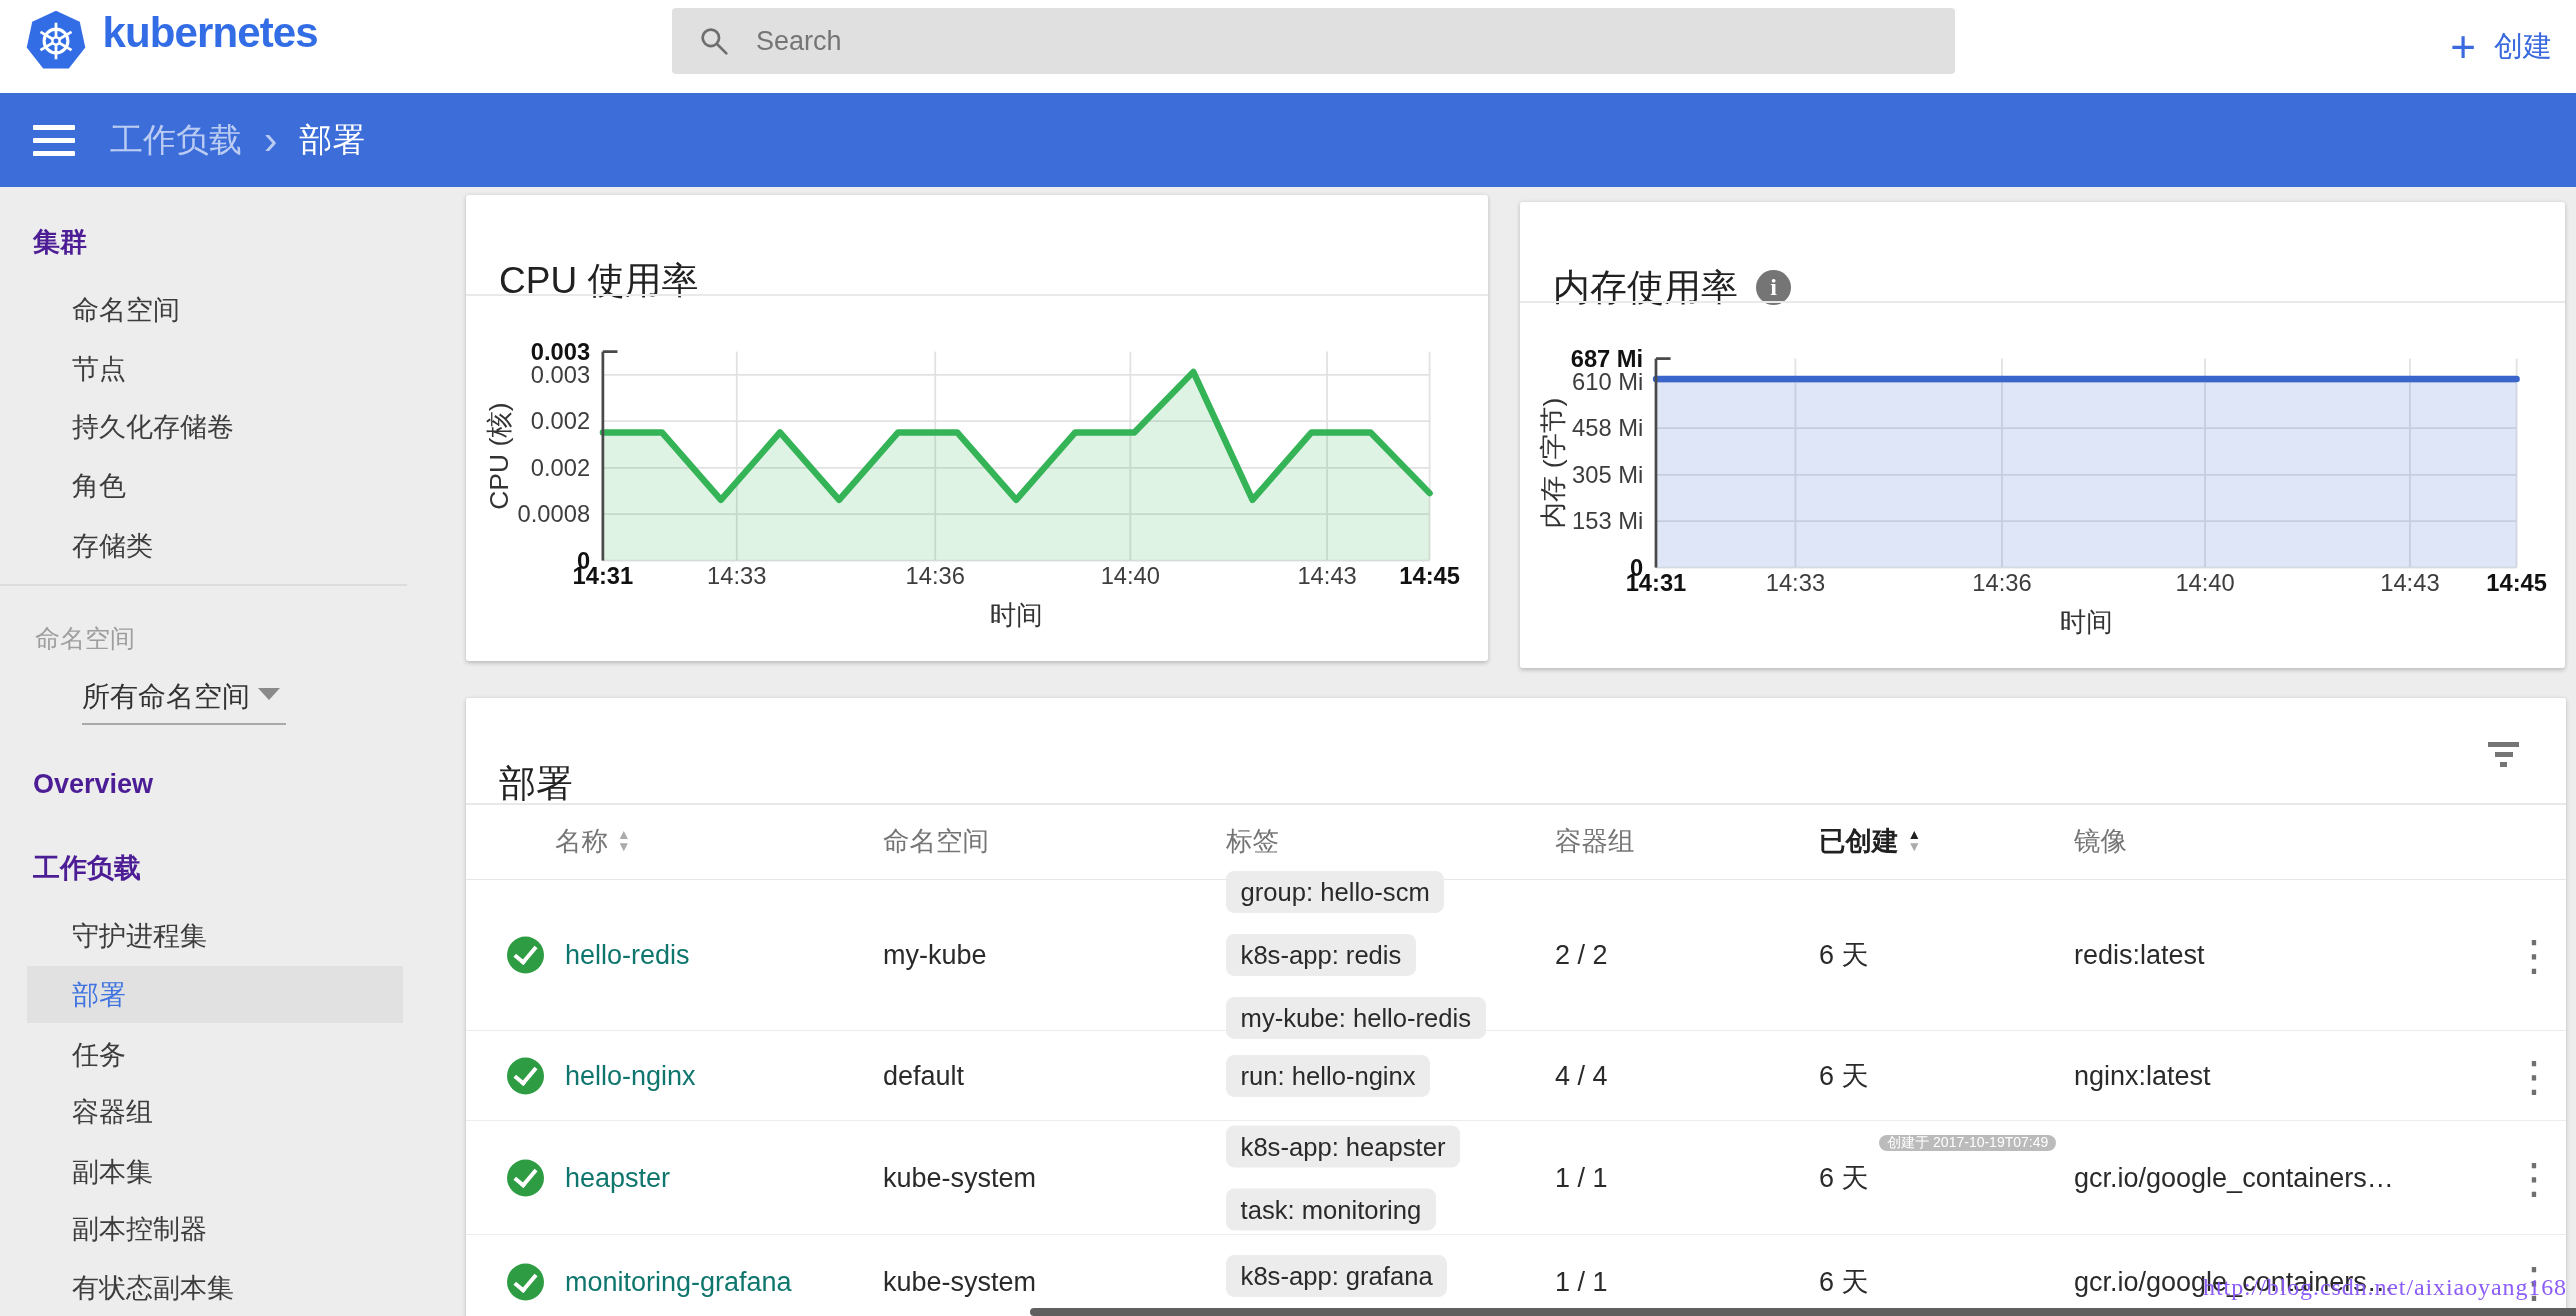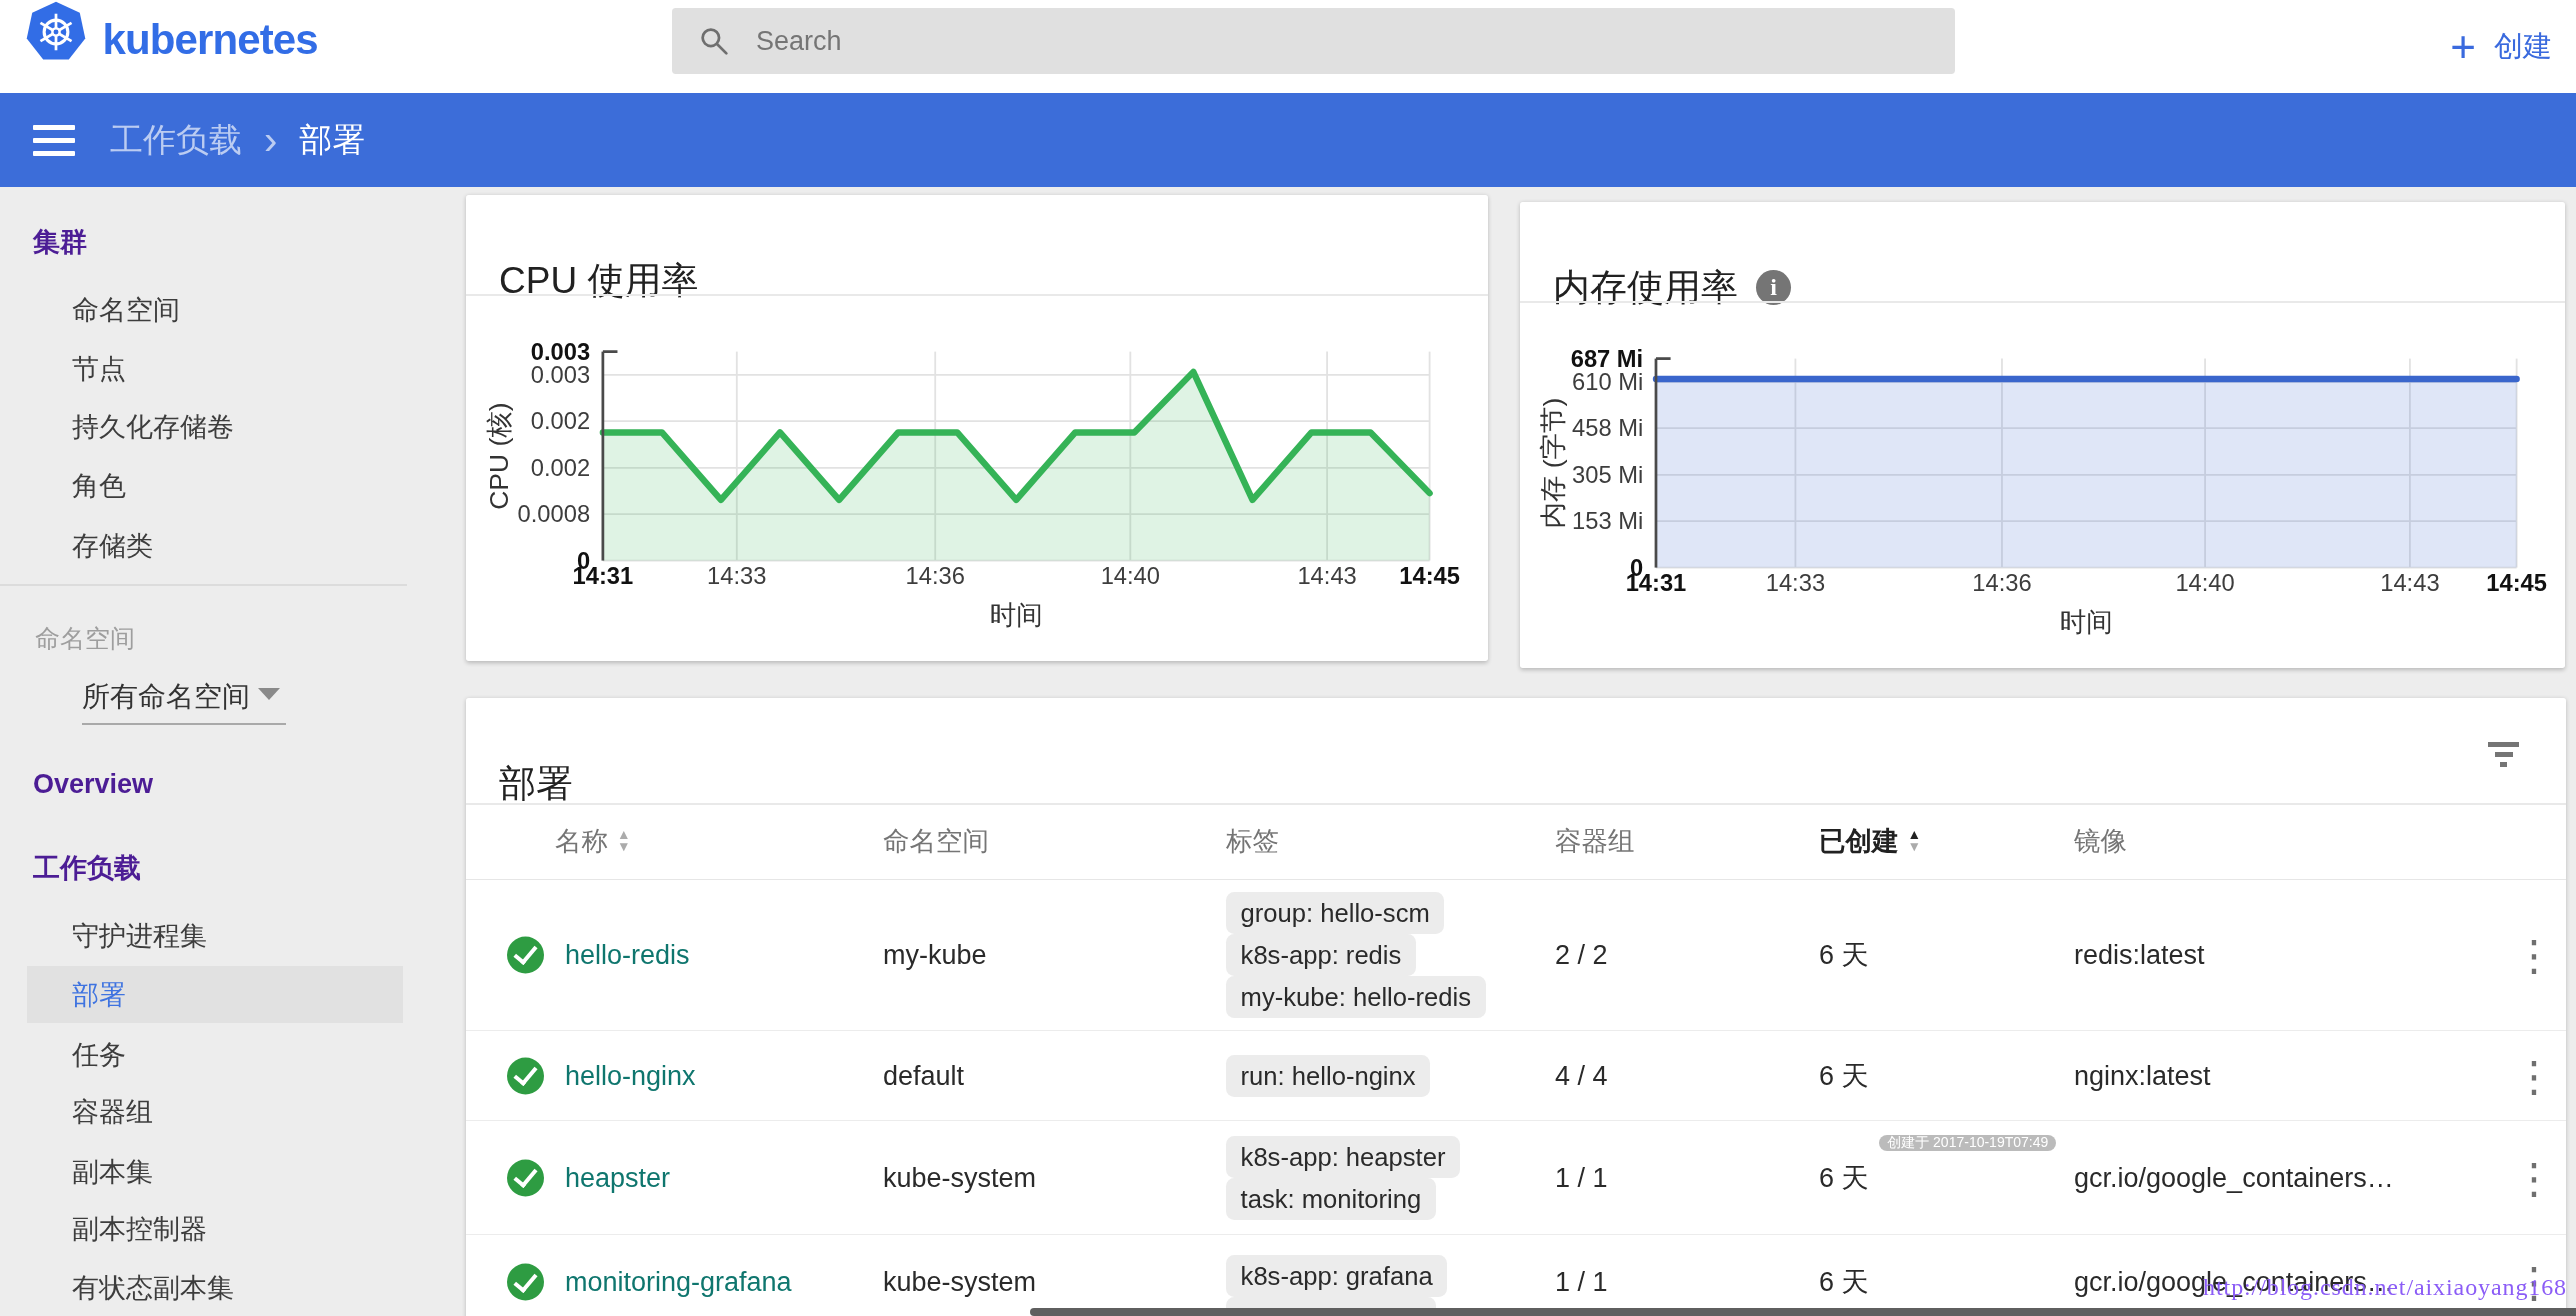--- a/index.html
+++ b/index.html
@@ -1,21 +1,21 @@
 <!DOCTYPE html>
 <html style="font-size:14.6px"><head>
 <meta charset="utf-8">
 <style>
   html,body{margin:0;padding:0}
   #page{position:relative;width:2576px;height:1316px;background:#ededed;
         font-family:"Liberation Sans",sans-serif;overflow:hidden;color:#212121}
 
   
   .topbar{position:absolute;left:0;top:0;width:2576px;height:93px;background:#fff}
-  .brandwrap{position:absolute;left:24px;top:0;display:flex;align-items:flex-end;gap:14.6px}
+  .brandwrap{position:absolute;left:24px;top:9px;display:flex;align-items:flex-start;gap:14.6px}
   .brandname{font-size:42px;font-weight:700;color:#326de6;letter-spacing:-0.9px}
   .searchbar{position:absolute;left:672px;top:8.2px;width:1283px;height:66px;background:#e0e0e0;
              border-radius:3.7px;display:flex;align-items:center;padding:0 0 0 27px;box-sizing:border-box}
   .searchbar input{border:none;outline:none;background:transparent;font-size:27px;color:#0f172a;
                    font-family:"Liberation Sans",sans-serif;margin-left:24px;width:1095px}
   .searchbar input::placeholder{color:#757575}
   .createbtn{position:absolute;right:18px;top:0;height:93px;display:flex;align-items:center;gap:18px;
              background:none;border:none;cursor:pointer;color:#3a6ade;font-family:"Liberation Sans",sans-serif}
   .createbtn .plus{font-size:44px;font-weight:400;line-height:44px}
   .createbtn .lbl{font-size:29px;font-weight:500}
@@ -67,21 +67,21 @@
       display:flex;align-items:center;gap:9px}
   .th.sortable{cursor:pointer}
   .sortcol{display:flex;flex-direction:column;line-height:12px;font-size:13.7px;color:#ababab}
   .sortcol .on{color:#212121}
   .th-created{color:#212121;font-weight:700}
   .tbody{position:absolute;left:0;top:181px;width:100%}
   .trow{position:relative;border-bottom:1.8px solid #ececec}
   .r1{height:151px}.r2{height:89px}.r3{height:113px}.r4{height:155px;border-bottom:none}
   .cell{position:absolute;top:50%;transform:translateY(-50%);font-size:27px;color:#2a2a2a;white-space:nowrap}
   .c-icon{left:41px}.c-name{left:99px;color:#0f766e;cursor:pointer}.c-ns{left:417px}
-  .c-labels{left:760px;display:flex;flex-direction:column;gap:0;align-items:flex-start}
+  .c-labels{left:760px;display:flex;flex-direction:column;gap:21px;align-items:flex-start}
   .c-pods{left:1089px}.c-age{left:1353px}.c-img{left:1608px;max-width:393px;overflow:hidden}
   .c-menu{left:2047px;font-size:42px;color:#6f6f6f;cursor:pointer;line-height:31px}
   .r4 .cell{top:47px}
   .r4 .c-labels{top:20px;transform:none}
   .chip{background:#ececec;border-radius:8.2px;height:42px;line-height:42px;padding:0 14.6px;
         font-size:25.6px;color:#2a2a2a}
   .okicon{width:37px;height:37px;border-radius:50%;background:#2e9c42;position:relative}
   .okicon::after{content:"";position:absolute;left:12px;top:5.5px;width:9px;height:18px;
                  border:solid #fff;border-width:0 4.1px 4.1px 0;transform:rotate(40deg)}
 

